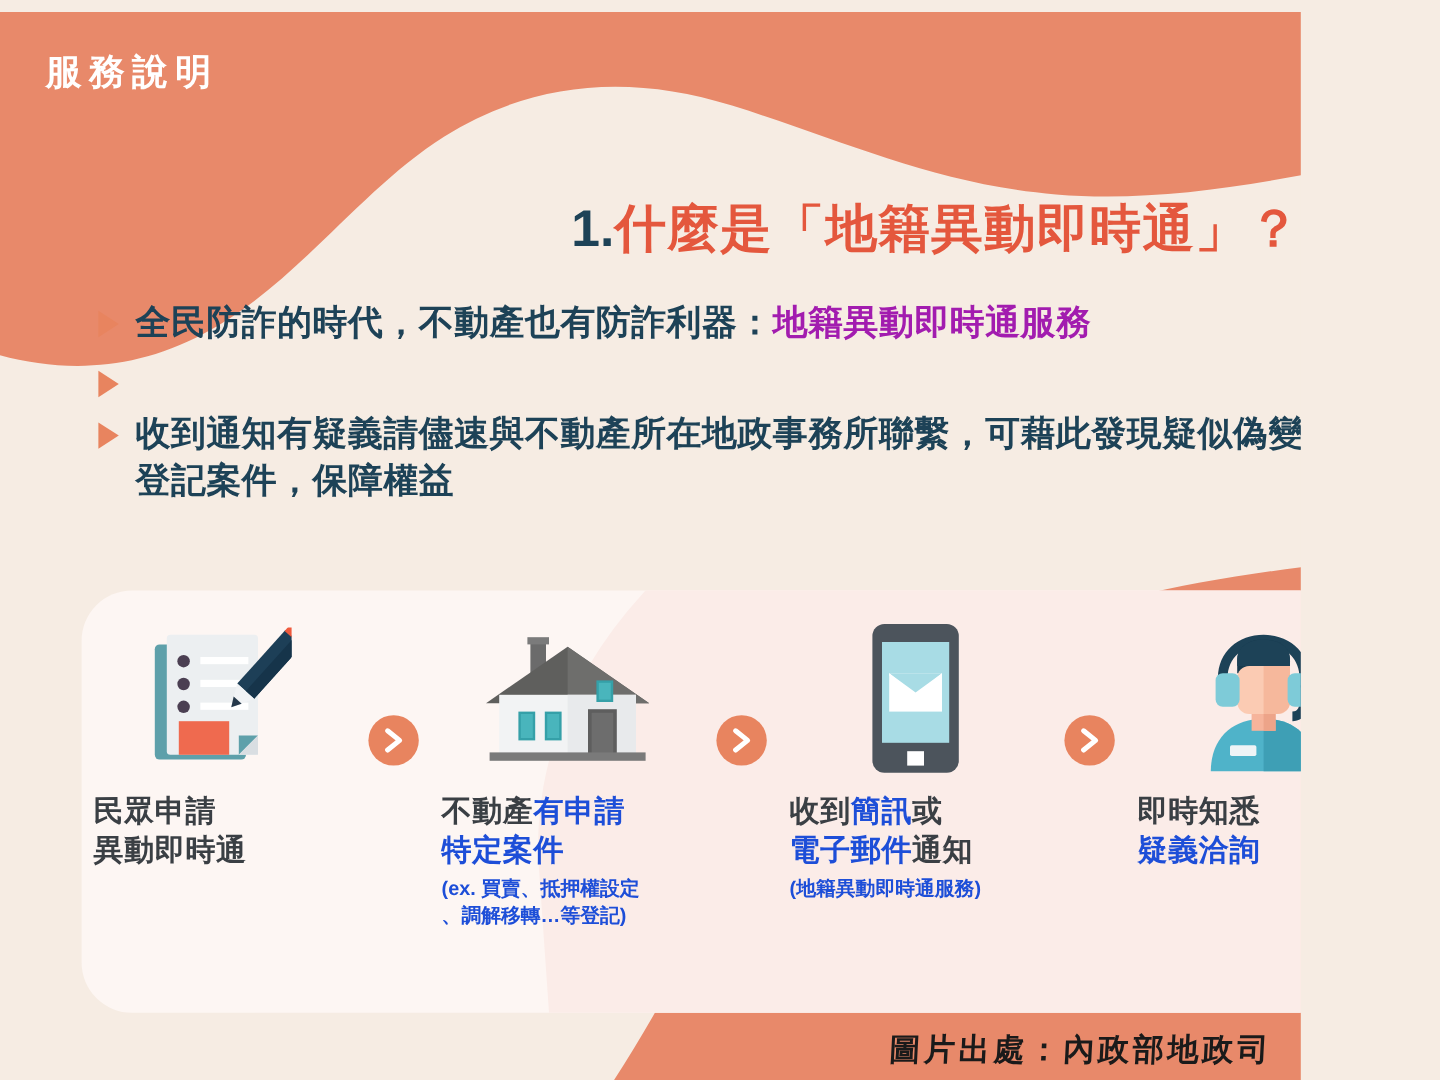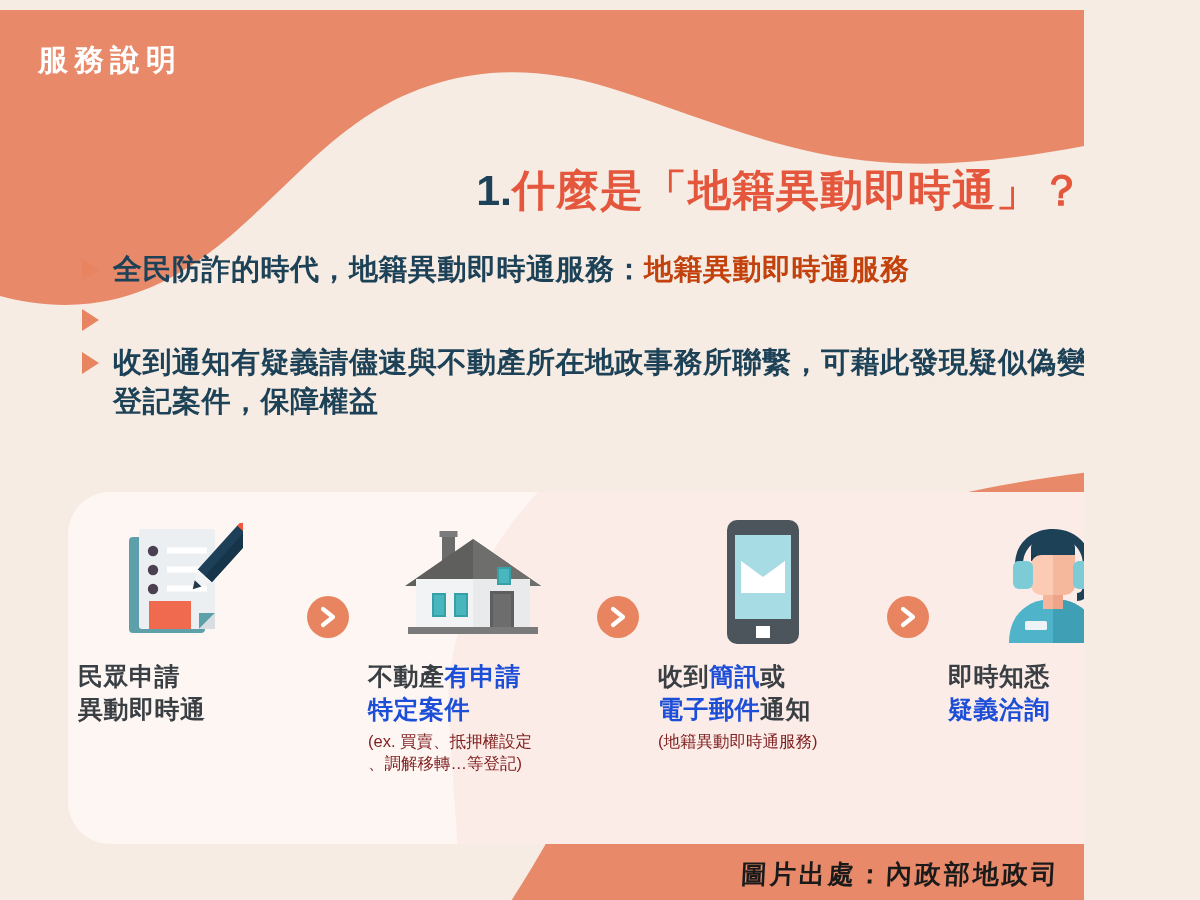--- a/index.html
+++ b/index.html
@@ -66,21 +66,21 @@
     margin-top:9px;
     margin-right:14px;
   }
   .bullet-text {
     font-size:29px;
     font-weight:bold;
     color:#1d4257;
     line-height:1.32;
     letter-spacing:0.5px;
   }
-  .hl-teal { color:#c2410c; }
+  .hl-teal { color:#a21caf; }
 
   
   .card {
     position:absolute;
     left:68px; top:482px;
     width:1100px; height:352px;
     background:#fdf6f3;
     border-radius:42px;
     z-index:6;
     overflow:hidden;
@@ -117,23 +117,24 @@
     font-size:25px;
     font-weight:bold;
     color:#3a3f44;
     line-height:1.32;
     letter-spacing:0.5px;
   }
   .hl-red { color:#1d4ed8; }
   .step-sub {
     margin-top:4px;
     font-size:16.5px;
-    color:#7f1d1d;
+    color:#1d4ed8;
     line-height:1.35;
     letter-spacing:0px;
+    font-weight:bold;
   }
 
   .arrow-sep {
     width:80px;
     display:flex;
     align-items:flex-start;
     justify-content:center;
     padding-top:78px;
   }
   .arrow-circle {
@@ -184,21 +185,21 @@
 
   <div class="main-heading">
     <span class="mh-num">1.</span><span class="mh-text">什麼是「地籍異動即時通」？</span>
   </div>
 
   <div class="bullets">
 
     <div class="bullet-row">
       <span class="bullet-marker"></span>
       <div class="bullet-text">
-        <span>全民防詐的時代，地籍異動即時通服務：</span><span class="hl-teal">地籍異動即時通服務</span>
+        <span>全民防詐的時代，不動產也有防詐利器：</span><span class="hl-teal">地籍異動即時通服務</span>
       </div>
     </div>
 
     <div class="bullet-row">
       <span class="bullet-marker"></span>
     </div>
 
     <div class="bullet-row">
       <span class="bullet-marker"></span>
       <div class="bullet-text">

